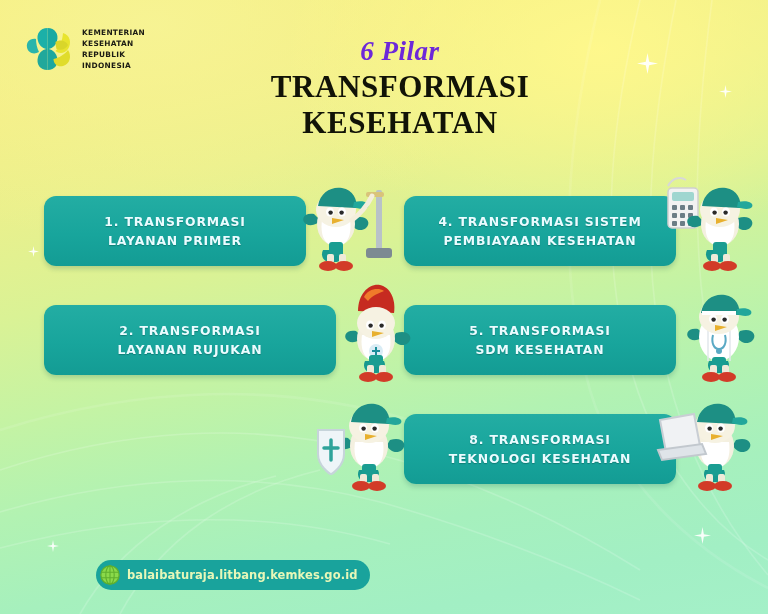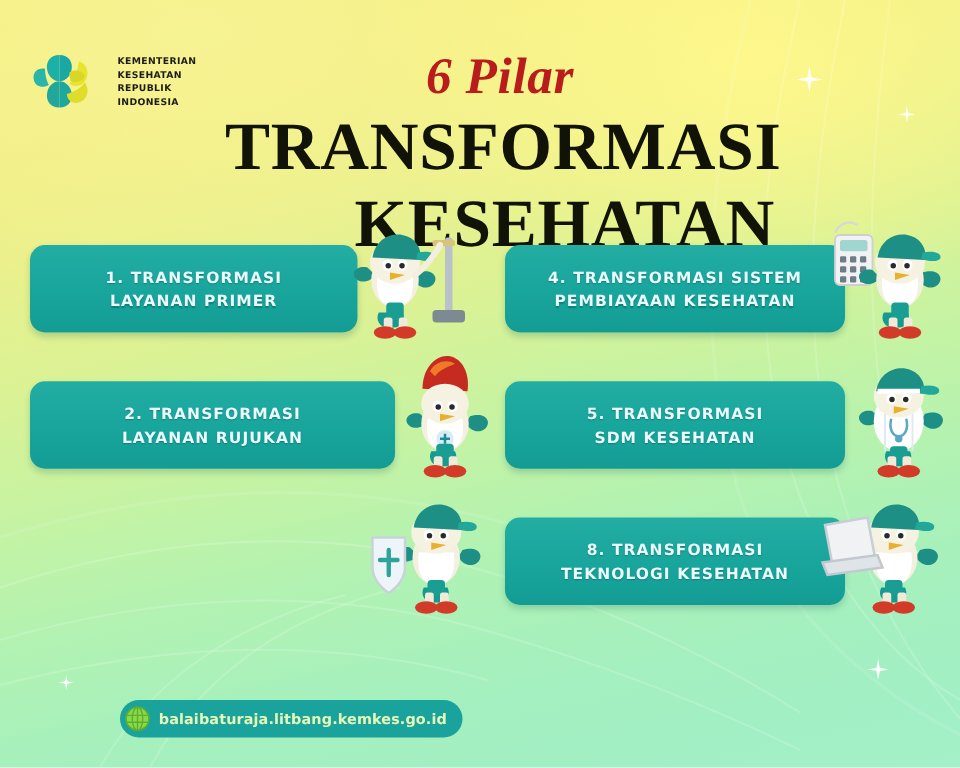--- a/index.html
+++ b/index.html
@@ -30,45 +30,45 @@
   .spark i {
     display:block; width:100%; height:100%;
     background:#ffffff;
     -webkit-clip-path: polygon(50% 0%, 58% 42%, 100% 50%, 58% 58%, 50% 100%, 42% 58%, 0% 50%, 42% 42%);
     clip-path: polygon(50% 0%, 58% 42%, 100% 50%, 58% 58%, 50% 100%, 42% 58%, 0% 50%, 42% 42%);
     filter: blur(0.4px);
     opacity:.92;
   }
 
   
-  .logo-block { position:absolute; left:24px; top:40px; display:flex; align-items:center; gap:20px; }
+  .logo-block { position:absolute; left:24px; top:24px; display:flex; align-items:center; gap:8px; }
   .logo-mark { width:50px; height:50px; flex:0 0 auto; }
   .logo-text {
     font-family:"DejaVu Sans", sans-serif;
     font-size:7.4px; font-weight:bold; line-height:1.52;
     letter-spacing:.3px; color:#1c1c14; white-space:pre-line;
   }
 
   .title-wrap { position:absolute; left:180px; top:36px; width:440px; text-align:center; }
   .t-small {
     font-family:"Liberation Serif", serif;
     font-style:italic; font-weight:bold;
-    font-size:41px; color:#b91c1c; letter-spacing:.5px;
+    font-size:27px; color:#6d28d9; letter-spacing:.5px;
   }
   .t-big {
     font-family:"Liberation Serif", serif;
-    font-weight:bold; font-size:54px; line-height:1.15;
-    color:#111307; letter-spacing:.6px; margin-top:2px;text-align:right;
+    font-weight:bold; font-size:31px; line-height:1.15;
+    color:#111307; letter-spacing:.6px; margin-top:2px;
   }
   .t-big span { display:block; }
 
   
   .grid { position:absolute; left:0; top:196px; width:768px; }
   .row { position:relative; height:109px; }
-  .col-l { position:absolute; left:24px;  width:350px; }
+  .col-l { position:absolute; left:44px;  width:350px; }
   .col-r { position:absolute; left:398px; width:350px; }
 
   .pill {
     position:relative;
     height:70px;
     border-radius:12px;
     background:linear-gradient(180deg,#23ada3 0%,#18a59c 55%,#139c94 100%);
     box-shadow:0 3px 5px rgba(20,90,80,.22);
     display:flex; align-items:center; justify-content:center;
     z-index:2;

